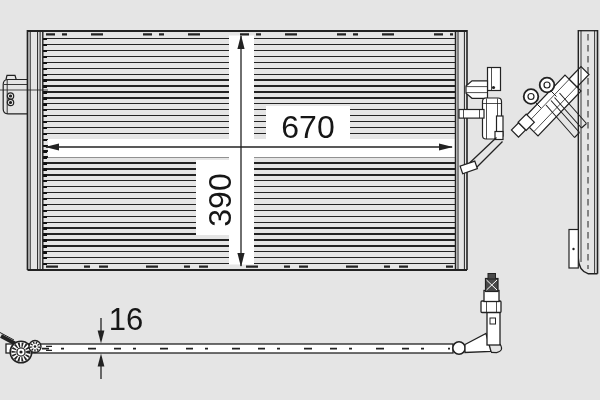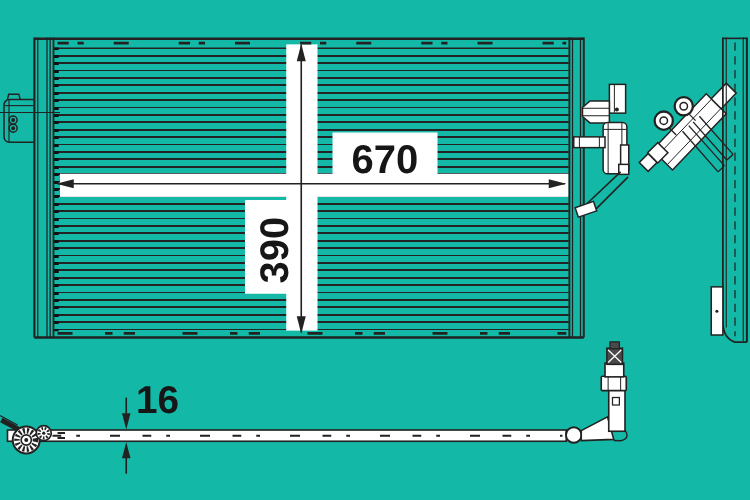--- a/index.html
+++ b/index.html
@@ -1,18 +1,18 @@
 <!DOCTYPE html>
 <html><head>
 <meta charset="utf-8">
 <style>
   html,body{margin:0;padding:0;background:#fff;}
   .stage{
-    position:relative;width:600px;height:400px;background:#14b8a6;
-    font-family:"Liberation Sans", sans-serif;overflow:hidden;font-weight:bold;
+    position:relative;width:600px;height:400px;background:#e5e5e5;
+    font-family:"Liberation Sans", sans-serif;overflow:hidden;
   }
   
   .fins{
     position:absolute;left:43px;top:38px;width:411.5px;height:226px;
     background:repeating-linear-gradient(to bottom,
       #232323 0px,#232323 1.35px,transparent 1.35px,transparent 5.92px);
   }
   
   .fin-dots{
     position:absolute;left:43.4px;top:37.5px;width:3.4px;height:227px;

